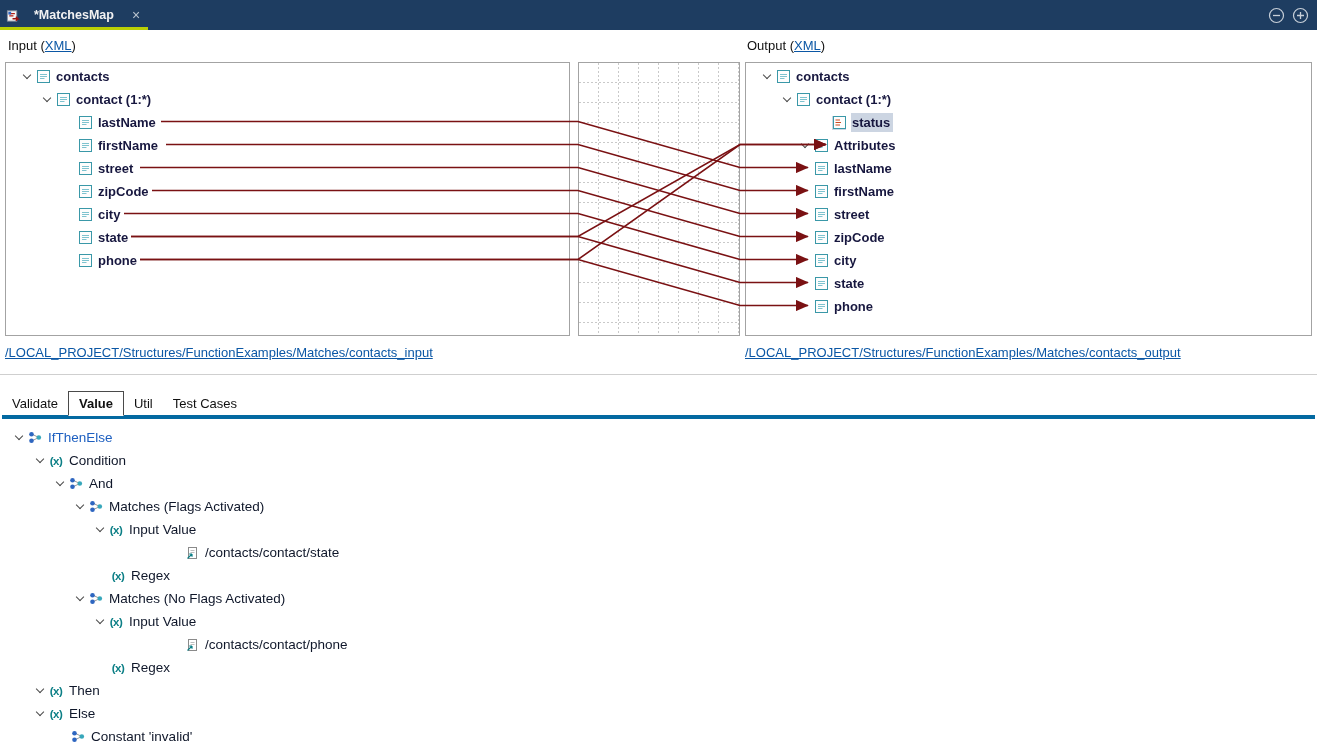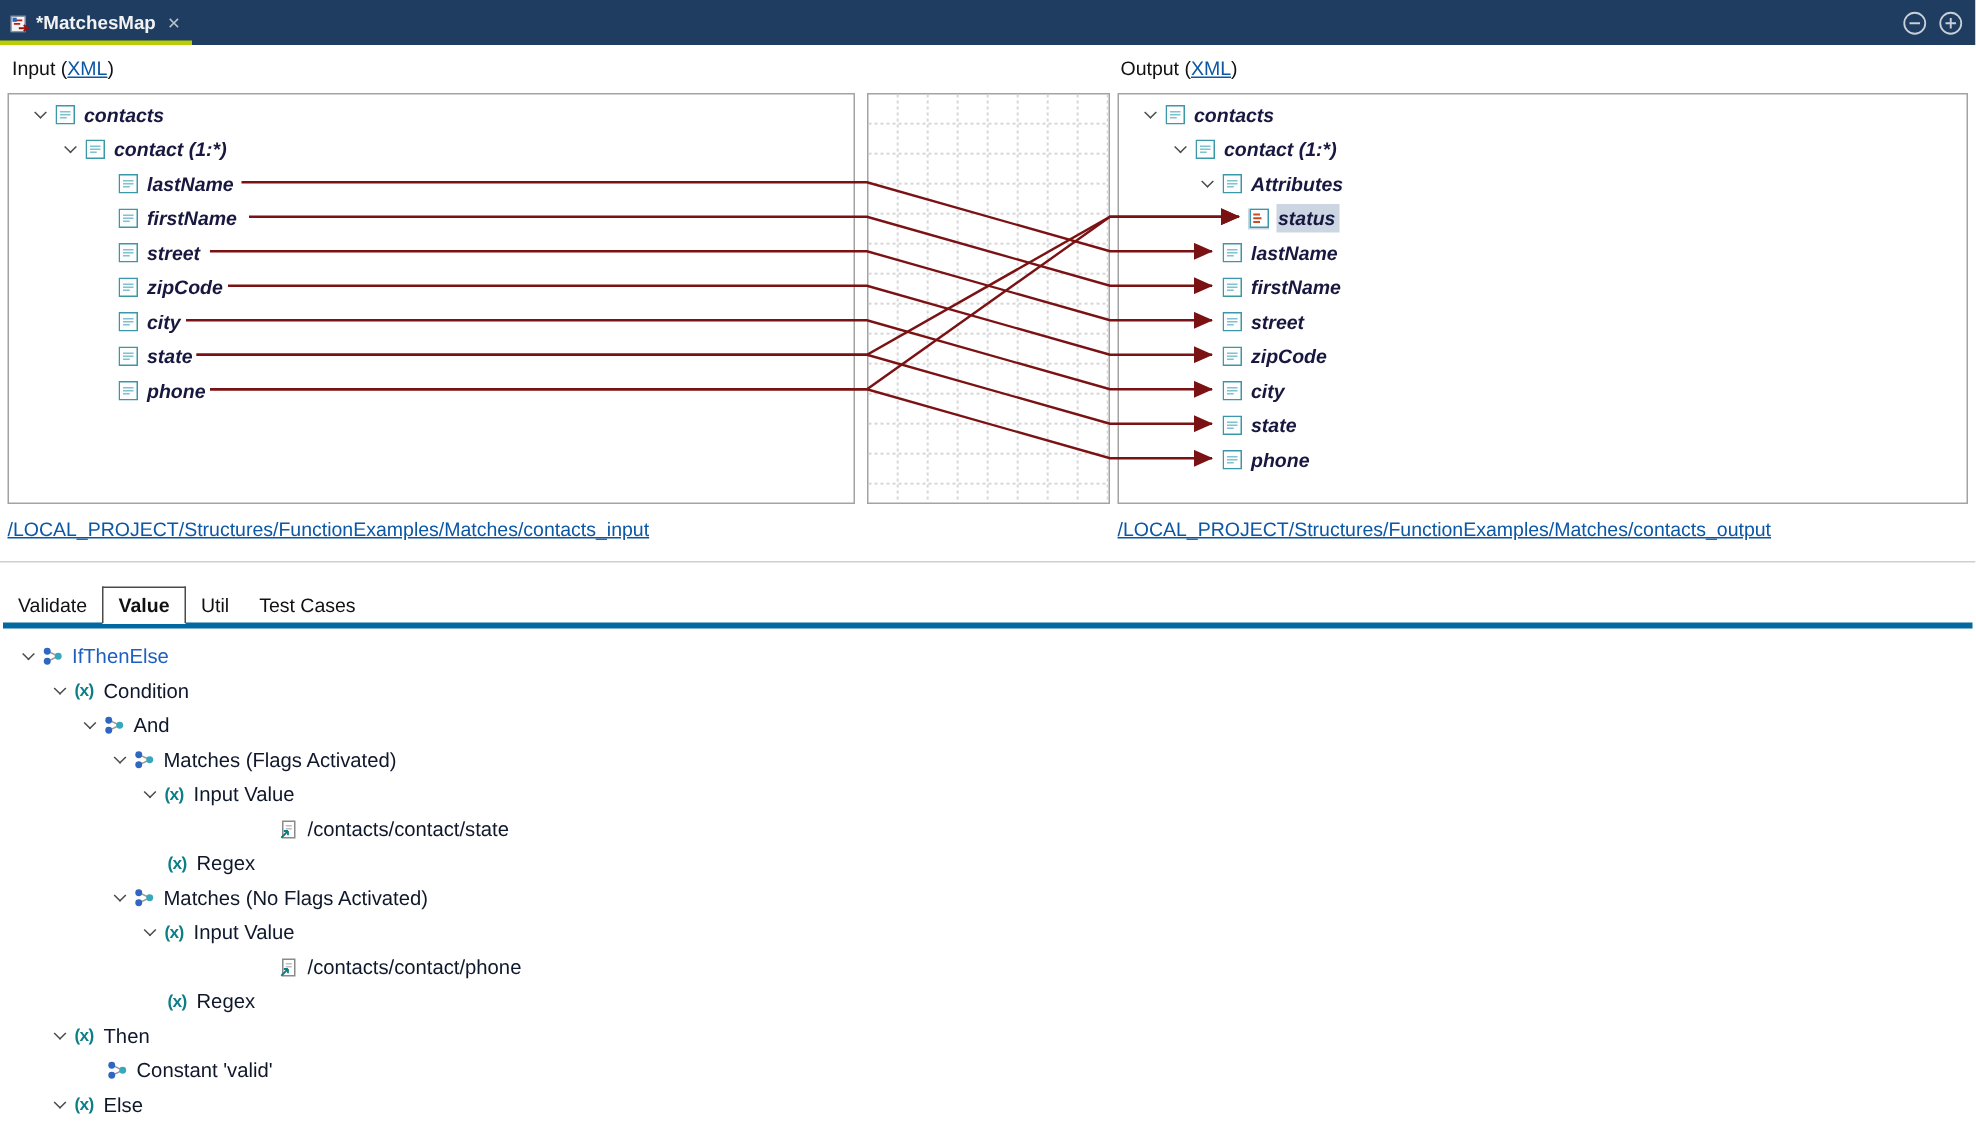--- a/index.html
+++ b/index.html
@@ -3,21 +3,21 @@
 <meta charset="utf-8">
 <style>
   * { margin:0; padding:0; box-sizing:border-box; }
   html,body { width:1317px; height:752px; overflow:hidden; }
   body { font-family:"Liberation Sans",sans-serif; background:#fff; position:relative; }
 
   
   #titlebar { position:absolute; top:0; left:0; width:1317px; height:30px;
               background:var(--titlebar,#1e3d61); display:flex; align-items:center; }
   .doc-tab { position:relative; height:30px; display:flex; align-items:center;
-             padding:0 8px 0 6px; gap:4px; cursor:default; }
+             padding:0 8px 0 6px; gap:14px; cursor:default; }
   .tab-underline { position:absolute; left:0; bottom:0; width:100%; height:3px;
                    background:var(--accent,#b9cf04); }
   .tab-title { color:#f2f2f2; font-size:12.5px; font-weight:bold; white-space:nowrap; }
   .closex { color:#b9c4cf; font-size:14px; line-height:14px; margin-left:4px; cursor:pointer; }
   .tb-actions { margin-left:auto; display:flex; gap:7px; padding-right:8px; }
   .tb-actions span { display:inline-flex; cursor:pointer; }
 
   
   .hdr { position:absolute; top:38px; font-size:13px; color:#111; white-space:nowrap; }
   .hdr a, a.pathlink { color:var(--link,#0b57a5); text-decoration:underline; cursor:pointer; }
@@ -28,21 +28,21 @@
   #rightPanel { left:745px; width:567px; }
   #midPanel svg { display:block; }
 
   .trow { height:23px; display:flex; align-items:center; font-size:13px; white-space:nowrap; }
   .chevwrap { width:18px; min-width:18px; display:inline-flex; justify-content:center; align-items:center; }
   .chev { display:inline-block; width:6px; height:6px;
           border-right:1.5px solid #4a4a4a; border-bottom:1.5px solid #4a4a4a;
           transform:rotate(45deg); margin-top:-3px; }
   .icon { width:14px; min-width:14px; height:14px; display:inline-flex; align-items:center; justify-content:center; }
   .lab { margin-left:5px; padding:2px 3px 2px 1px; }
-  .xmltree .lab { font-weight:bold; font-style:italic; color:var(--elem-text,#17173f); }
+  .xmltree .lab { font-weight:bold; color:var(--elem-text,#17173f); }
   .trow.selected .icon, .trow.selected .lab { background:var(--selection,#ccd5e2); }
   .xv { color:var(--teal,#0c7f86); font-size:11.5px; font-weight:bold; letter-spacing:-0.5px; }
 
   #maplines { position:absolute; top:0; left:0; width:1317px; height:752px;
               pointer-events:none; z-index:5; }
 
   .pathlink { position:absolute; top:345px; font-size:13px; white-space:nowrap; }
 
   
   .hr { position:absolute; left:0; width:1317px; height:1px; background:#cfcfcf; }
@@ -216,40 +216,40 @@
         <span class="chev"></span>
       </span>
       <span class="icon">
         <svg width="13" height="13" viewBox="0 0 13 13">
           <rect x="0.5" y="0.5" width="12" height="12" fill="#fdfdfd" stroke="#3a98a8"></rect>
           <path d="M3 4.5h7 M3 6.5h7 M3 8.5h4.5" stroke="#7ec3cf" stroke-width="1" fill="none"></path>
         </svg>
       </span>
       <span class="lab">contact (1:*)</span>
     </div>
+    <div class="trow selected" style="padding-left: 86px;">
+      <span class="icon">
+        <svg width="13" height="13" viewBox="0 0 13 13">
+          <rect x="0.5" y="0.5" width="12" height="12" fill="#fdfdfd" stroke="#3a98a8"></rect>
+          <path d="M2.5 4h4.5 M2.5 6.5h5.5 M2.5 9h4.5" stroke="#cc4a21" stroke-width="1.2" fill="none"></path>
+        </svg>
+      </span>
+      <span class="lab">status</span>
+    </div>
     <div class="trow" style="padding-left: 50px;">
       <span class="chevwrap">
         <span class="chev"></span>
       </span>
       <span class="icon">
         <svg width="13" height="13" viewBox="0 0 13 13">
           <rect x="0.5" y="0.5" width="12" height="12" fill="#fdfdfd" stroke="#3a98a8"></rect>
           <path d="M3 4.5h7 M3 6.5h7 M3 8.5h4.5" stroke="#7ec3cf" stroke-width="1" fill="none"></path>
         </svg>
       </span>
       <span class="lab">Attributes</span>
-    </div>
-    <div class="trow selected" style="padding-left: 86px;">
-      <span class="icon">
-        <svg width="13" height="13" viewBox="0 0 13 13">
-          <rect x="0.5" y="0.5" width="12" height="12" fill="#fdfdfd" stroke="#3a98a8"></rect>
-          <path d="M2.5 4h4.5 M2.5 6.5h5.5 M2.5 9h4.5" stroke="#cc4a21" stroke-width="1.2" fill="none"></path>
-        </svg>
-      </span>
-      <span class="lab">status</span>
     </div>
     <div class="trow" style="padding-left: 68px;">
       <span class="icon">
         <svg width="13" height="13" viewBox="0 0 13 13">
           <rect x="0.5" y="0.5" width="12" height="12" fill="#fdfdfd" stroke="#3a98a8"></rect>
           <path d="M3 4.5h7 M3 6.5h7 M3 8.5h4.5" stroke="#7ec3cf" stroke-width="1" fill="none"></path>
         </svg>
       </span>
       <span class="lab">lastName</span>
     </div>
@@ -456,44 +456,33 @@
     </div>
     <div class="trow" style="padding-left: 31px;">
       <span class="chevwrap">
         <span class="chev"></span>
       </span>
       <span class="icon">
         <span class="xv">(x)</span>
       </span>
       <span class="lab">Then</span>
     </div>
+    <div class="trow" style="padding-left: 31px;">
+      <span class="chevwrap">
+        <span class="chev"></span>
+      </span>
+      <span class="icon">
+        <span class="xv">(x)</span>
+      </span>
+      <span class="lab">Else</span>
+    </div>
     <div class="trow" style="padding-left: 71px;">
       <span class="icon">
         <svg width="14" height="13" viewBox="0 0 14 13">
           <path d="M4 3.2 L10.8 6.5 M4 9.8 L10.8 6.5" stroke="#9a9a9a" stroke-width="1" fill="none"></path>
           <circle cx="3.5" cy="3.2" r="2.3" fill="#2e66c0"></circle>
           <circle cx="3.5" cy="9.8" r="2.3" fill="#2e66c0"></circle>
           <circle cx="10.8" cy="6.5" r="2.3" fill="#37a7bb"></circle>
         </svg>
       </span>
-      <span class="lab">Constant 'valid'</span>
-    </div>
-    <div class="trow" style="padding-left: 31px;">
-      <span class="chevwrap">
-        <span class="chev"></span>
-      </span>
-      <span class="icon">
-        <span class="xv">(x)</span>
-      </span>
-      <span class="lab">Else</span>
-    </div>
-    <div class="trow" style="padding-left: 71px;">
-      <span class="icon">
-        <svg width="14" height="13" viewBox="0 0 14 13">
-          <path d="M4 3.2 L10.8 6.5 M4 9.8 L10.8 6.5" stroke="#9a9a9a" stroke-width="1" fill="none"></path>
-          <circle cx="3.5" cy="3.2" r="2.3" fill="#2e66c0"></circle>
-          <circle cx="3.5" cy="9.8" r="2.3" fill="#2e66c0"></circle>
-          <circle cx="10.8" cy="6.5" r="2.3" fill="#37a7bb"></circle>
-        </svg>
-      </span>
       <span class="lab">Constant 'invalid'</span>
     </div>
   </div>
 
 </body></html>

